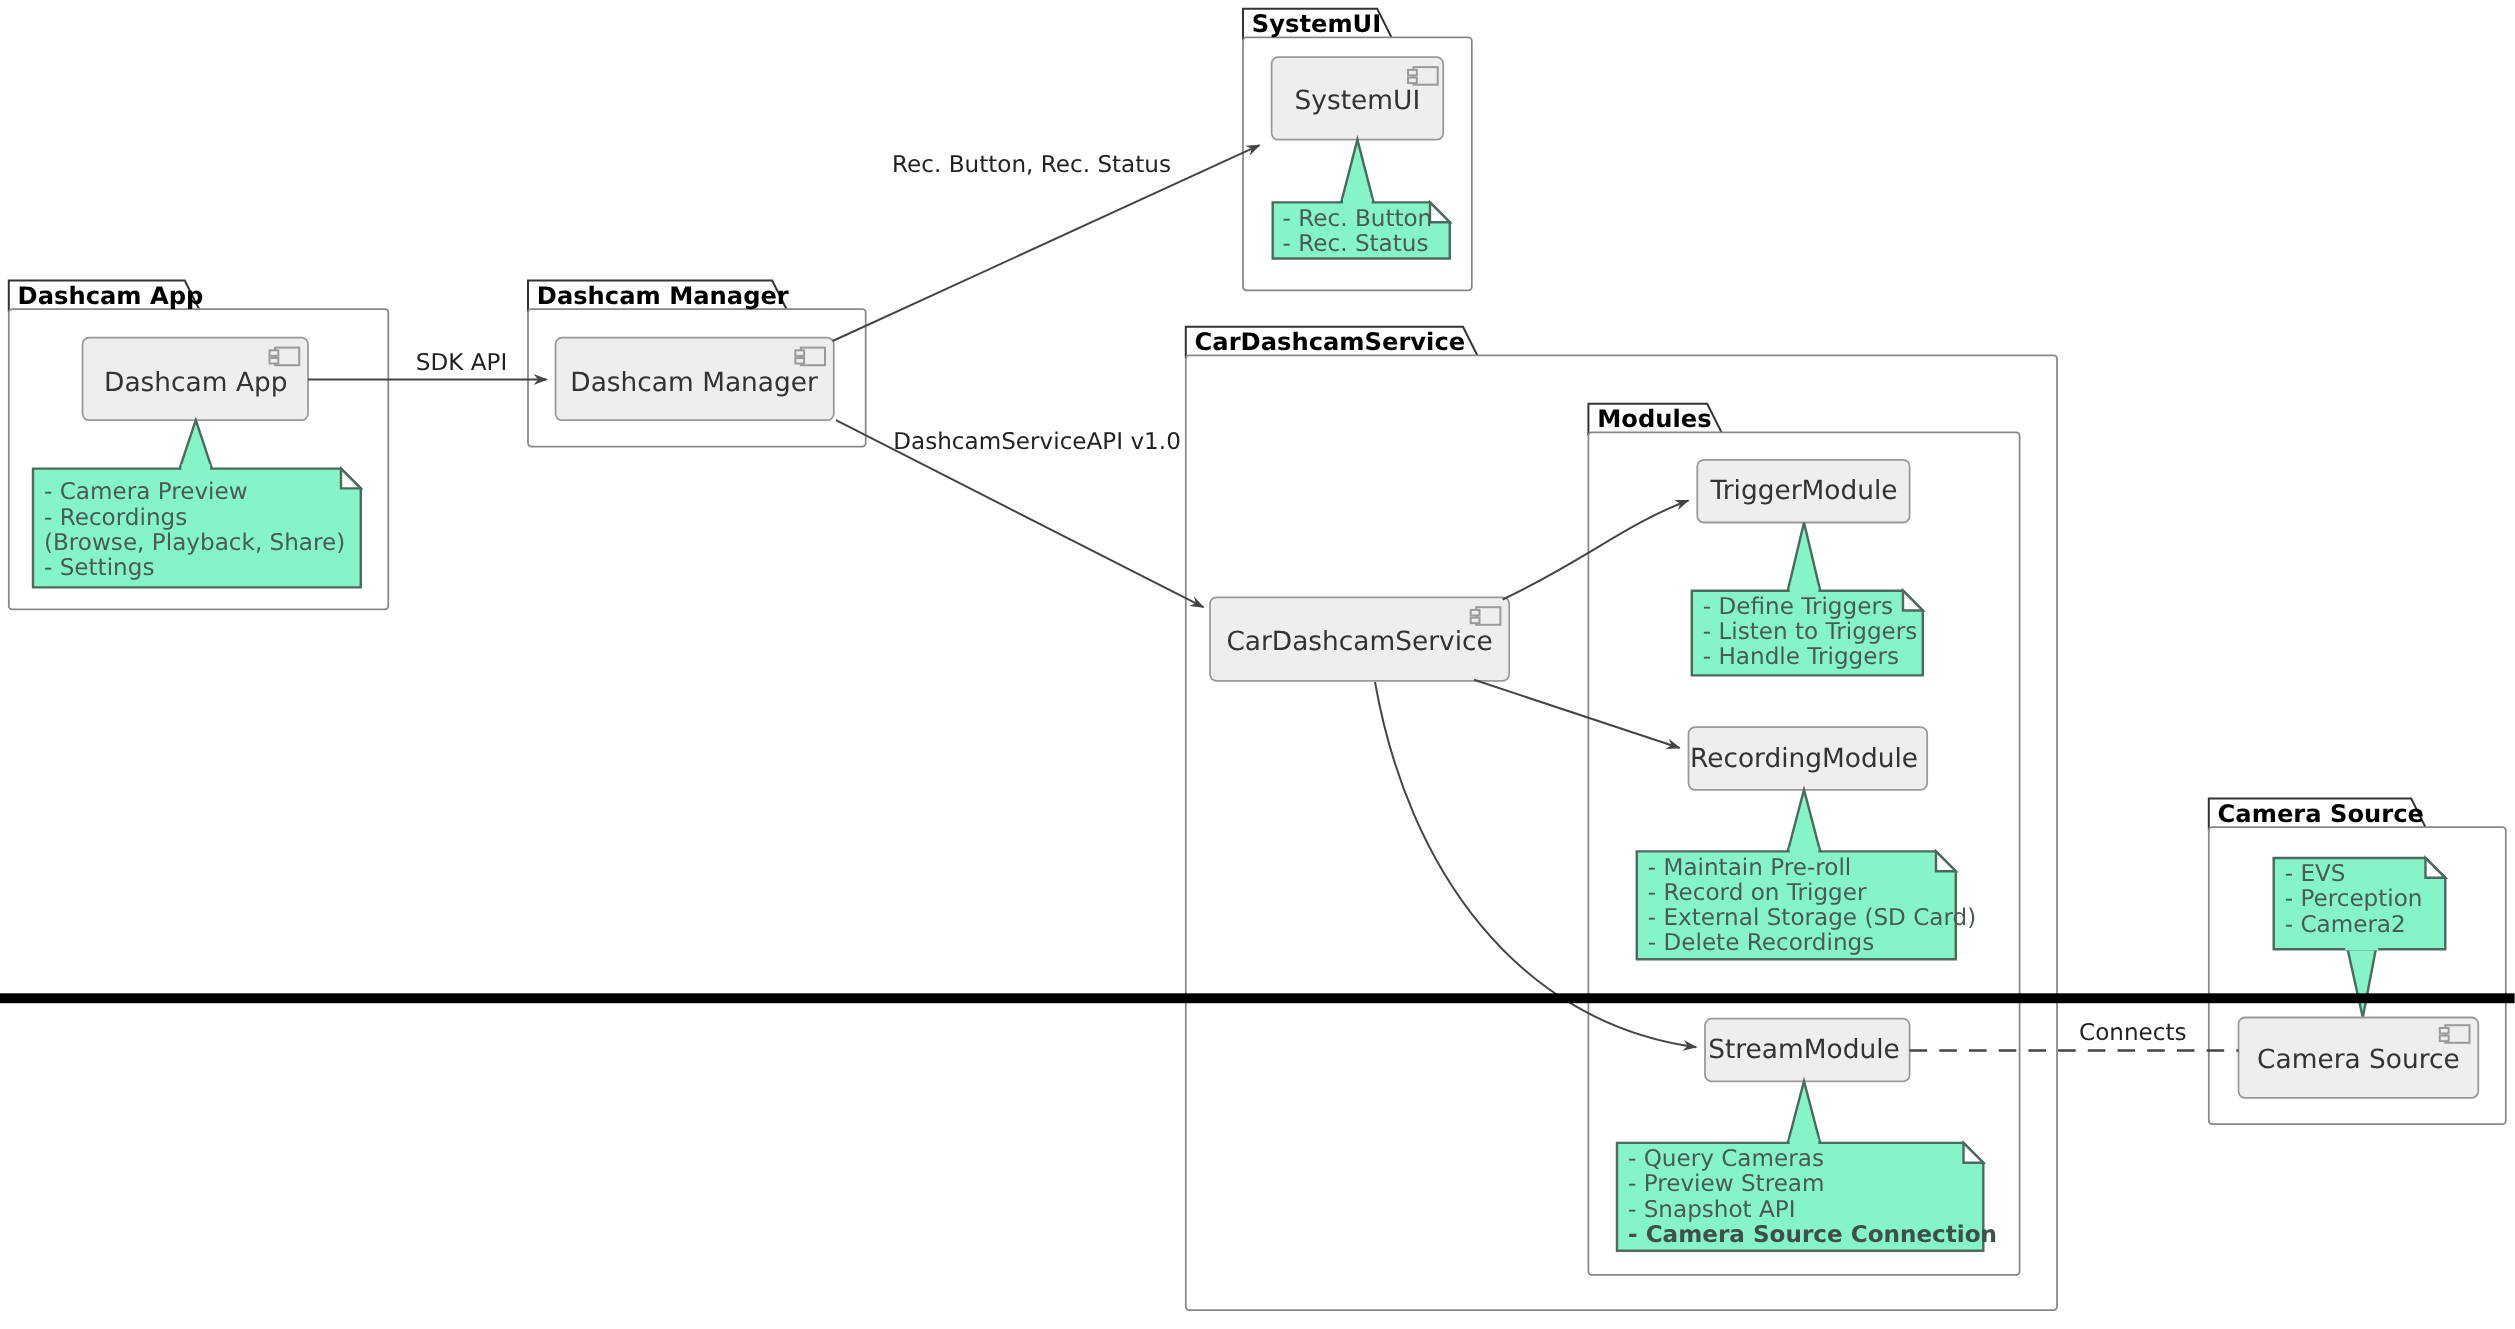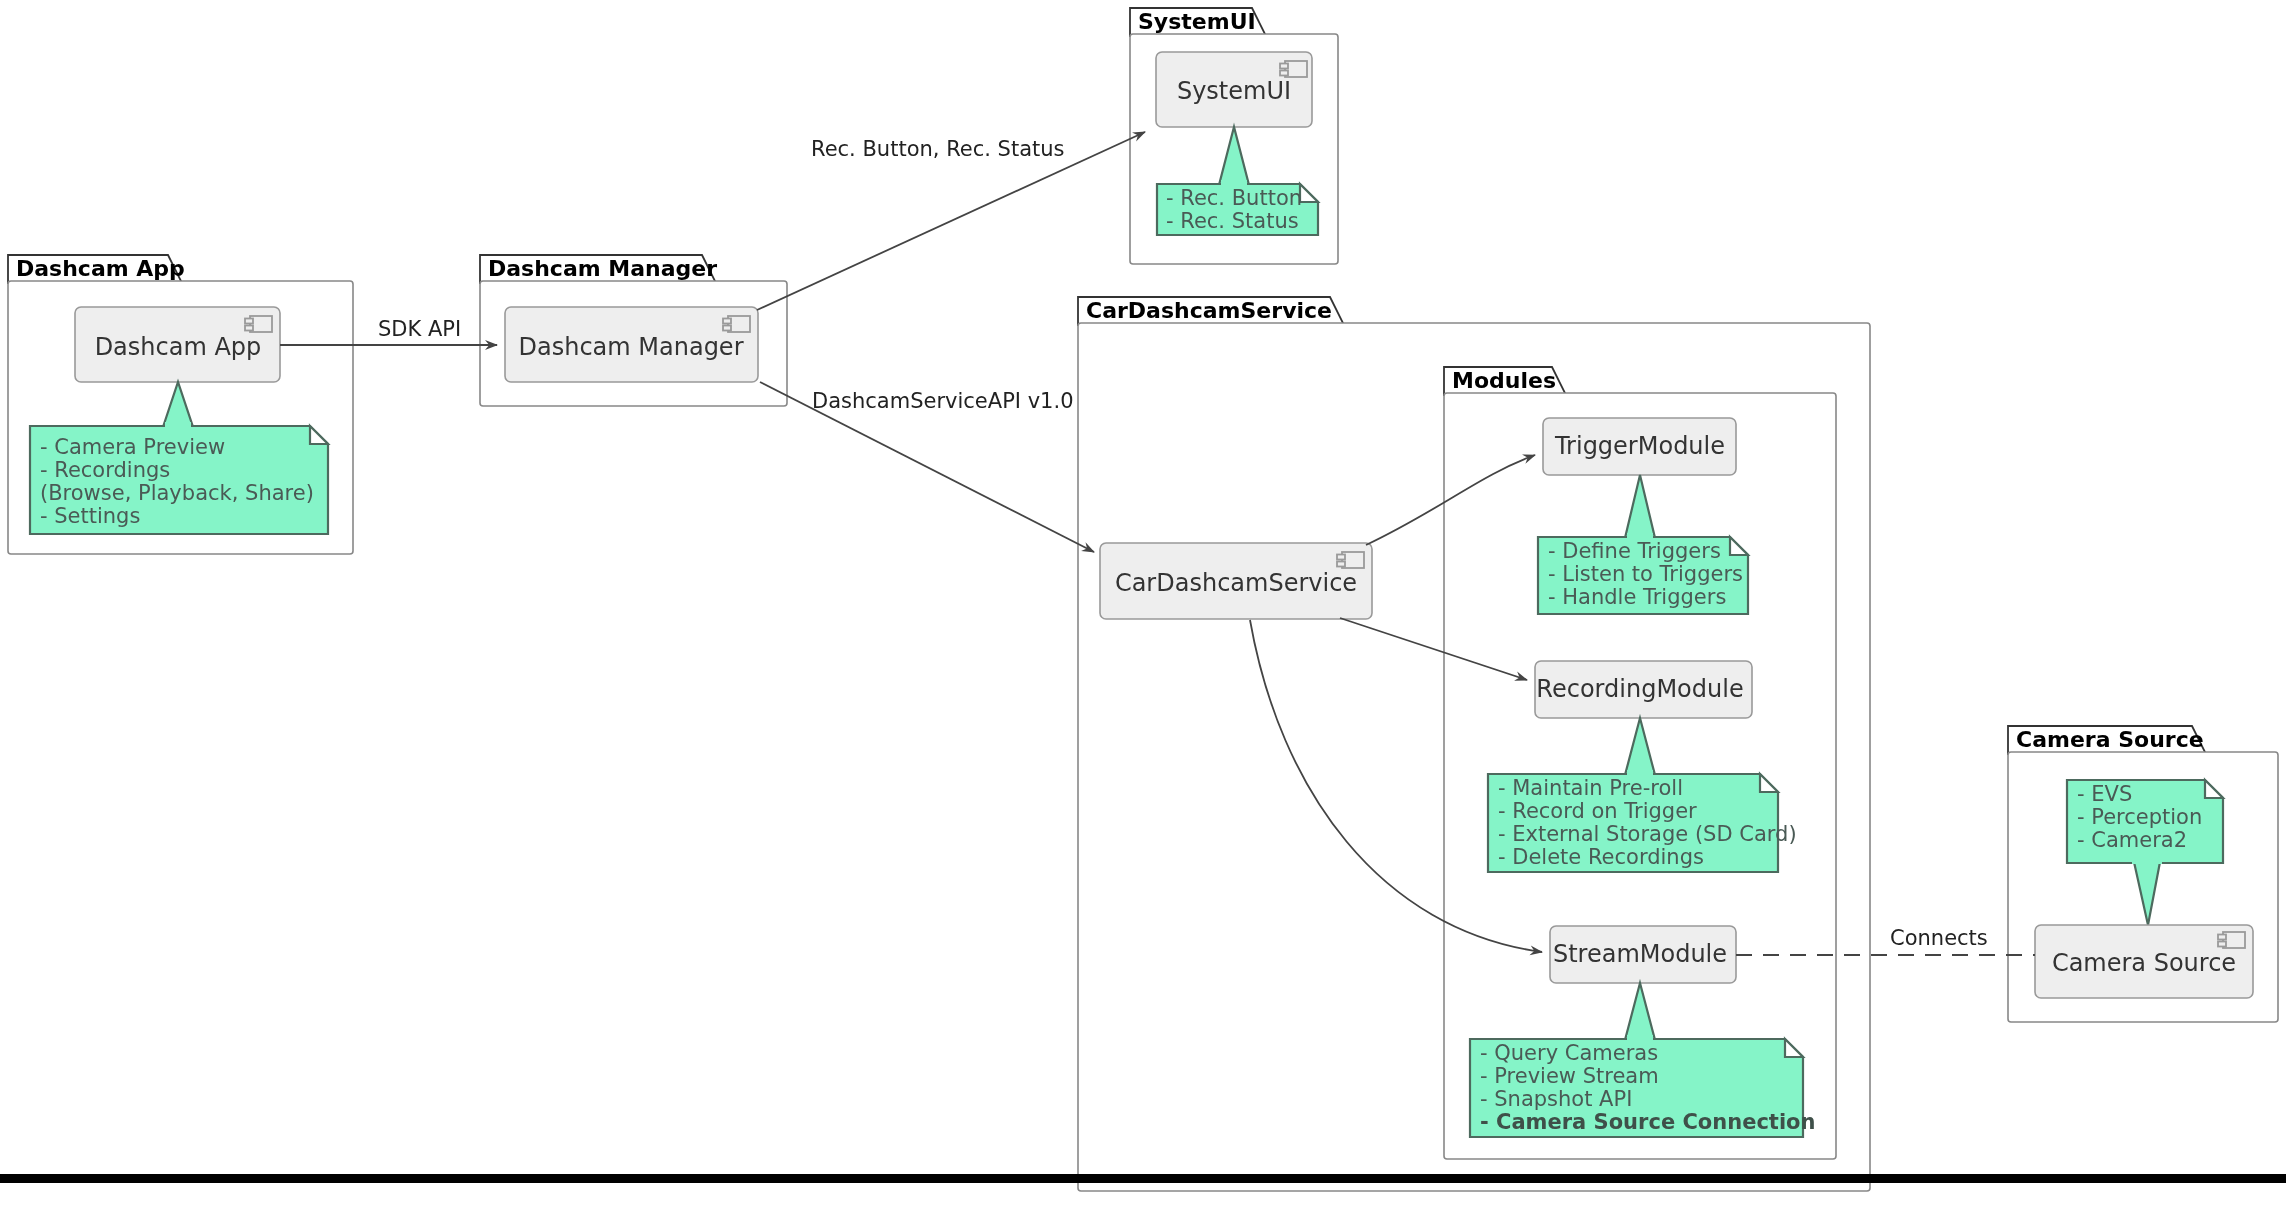--- a/index.html
+++ b/index.html
@@ -10,21 +10,21 @@
   }
   body {
     width: 2286px;
     height: 1208px;
     font-family: "DejaVu Sans", sans-serif;
     overflow: hidden;
   }
   #diagram-root {
     position: relative;
     width: 2286px;
-    height: 1183px;
+    height: 912px;
     background: #ffffff;
   }
   svg#diagram {
     display: block;
     width: 2286px;
     height: 1208px;
   }
   .pkg-body {
     fill: #ffffff;
     stroke: #888888;

